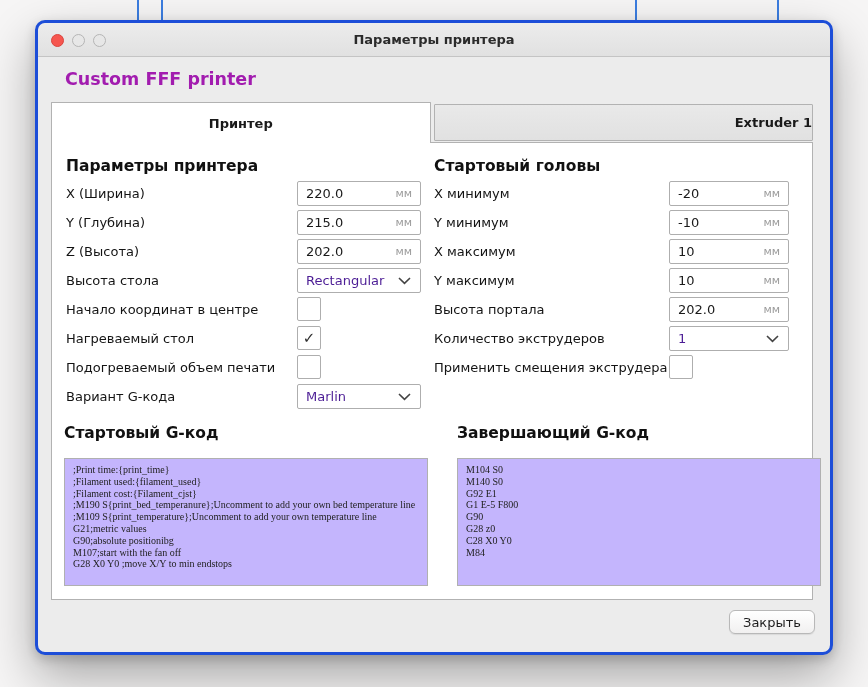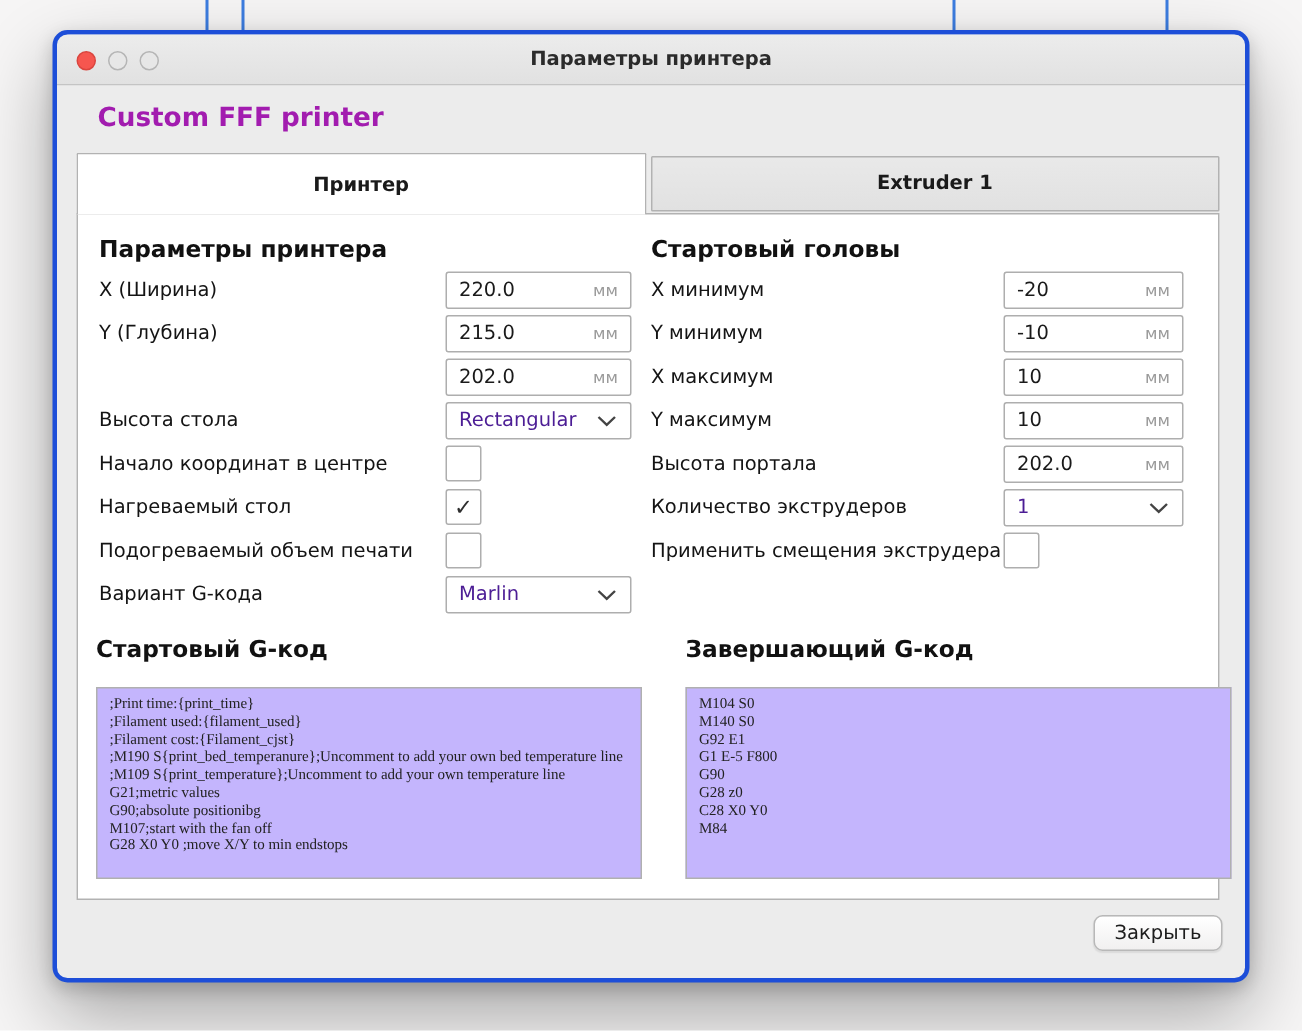--- a/index.html
+++ b/index.html
@@ -33,21 +33,21 @@
   .light.gray { background:#e7e7e7; border:1px solid #b5b5b5; }
 
   .win-heading { position:absolute; left:27px; top:46px; font-size:17.5px; font-weight:bold; color:#a21caf; }
 
   .tabs { position:absolute; left:13px; top:79px; width:762px; height:41px; display:flex; gap:3px; }
   .tab {
     flex:1; display:flex; align-items:center; justify-content:center;
     font-size:13px; font-weight:600; color:#1a1a1a; cursor:default;
   }
   .tab.active { background:#fff; border:1px solid #b2b2b2; border-bottom:none; z-index:3; border-radius:1px 1px 0 0; }
-  .tab.inactive { margin-top:2px; height:37px; background:linear-gradient(180deg,#e9e9e9,#e1e1e1); border:1px solid #b2b2b2; border-radius:1px; }
+  .tab.inactive { margin-top:2px; height:37px; background:linear-gradient(180deg,#e9e9e9,#e1e1e1); border:1px solid #b2b2b2; border-radius:1px;justify-content:flex-end; }
 
   .panel {
     position:absolute; left:13px; top:119px; width:762px; height:458px;
     background:#fff; border:1px solid #b2b2b2; z-index:2;
   }
   .col { position:absolute; top:14px; }
   .col-left { left:14px; width:355px; }
   .col-right { left:382px; width:356px; }
   .section-title { font-size:15.5px; font-weight:bold; color:#111; height:22px; }
   .row { position:relative; height:29px; }
@@ -150,20 +150,21 @@
         <span class="lbl">Y (Глубина)</span>
         <div class="ctrl">
             <div class="tbox">
           <input value="215.0" style="">
           <span class="unit">мм</span>
         </div>
           </div>
       </div>
 
       <div class="row">
+        <span class="lbl">Z (Высота)</span>
         <div class="ctrl">
             <div class="tbox">
           <input value="202.0" style="">
           <span class="unit">мм</span>
         </div>
           </div>
       </div>
 
       <div class="row">
         <span class="lbl">Высота стола</span>

